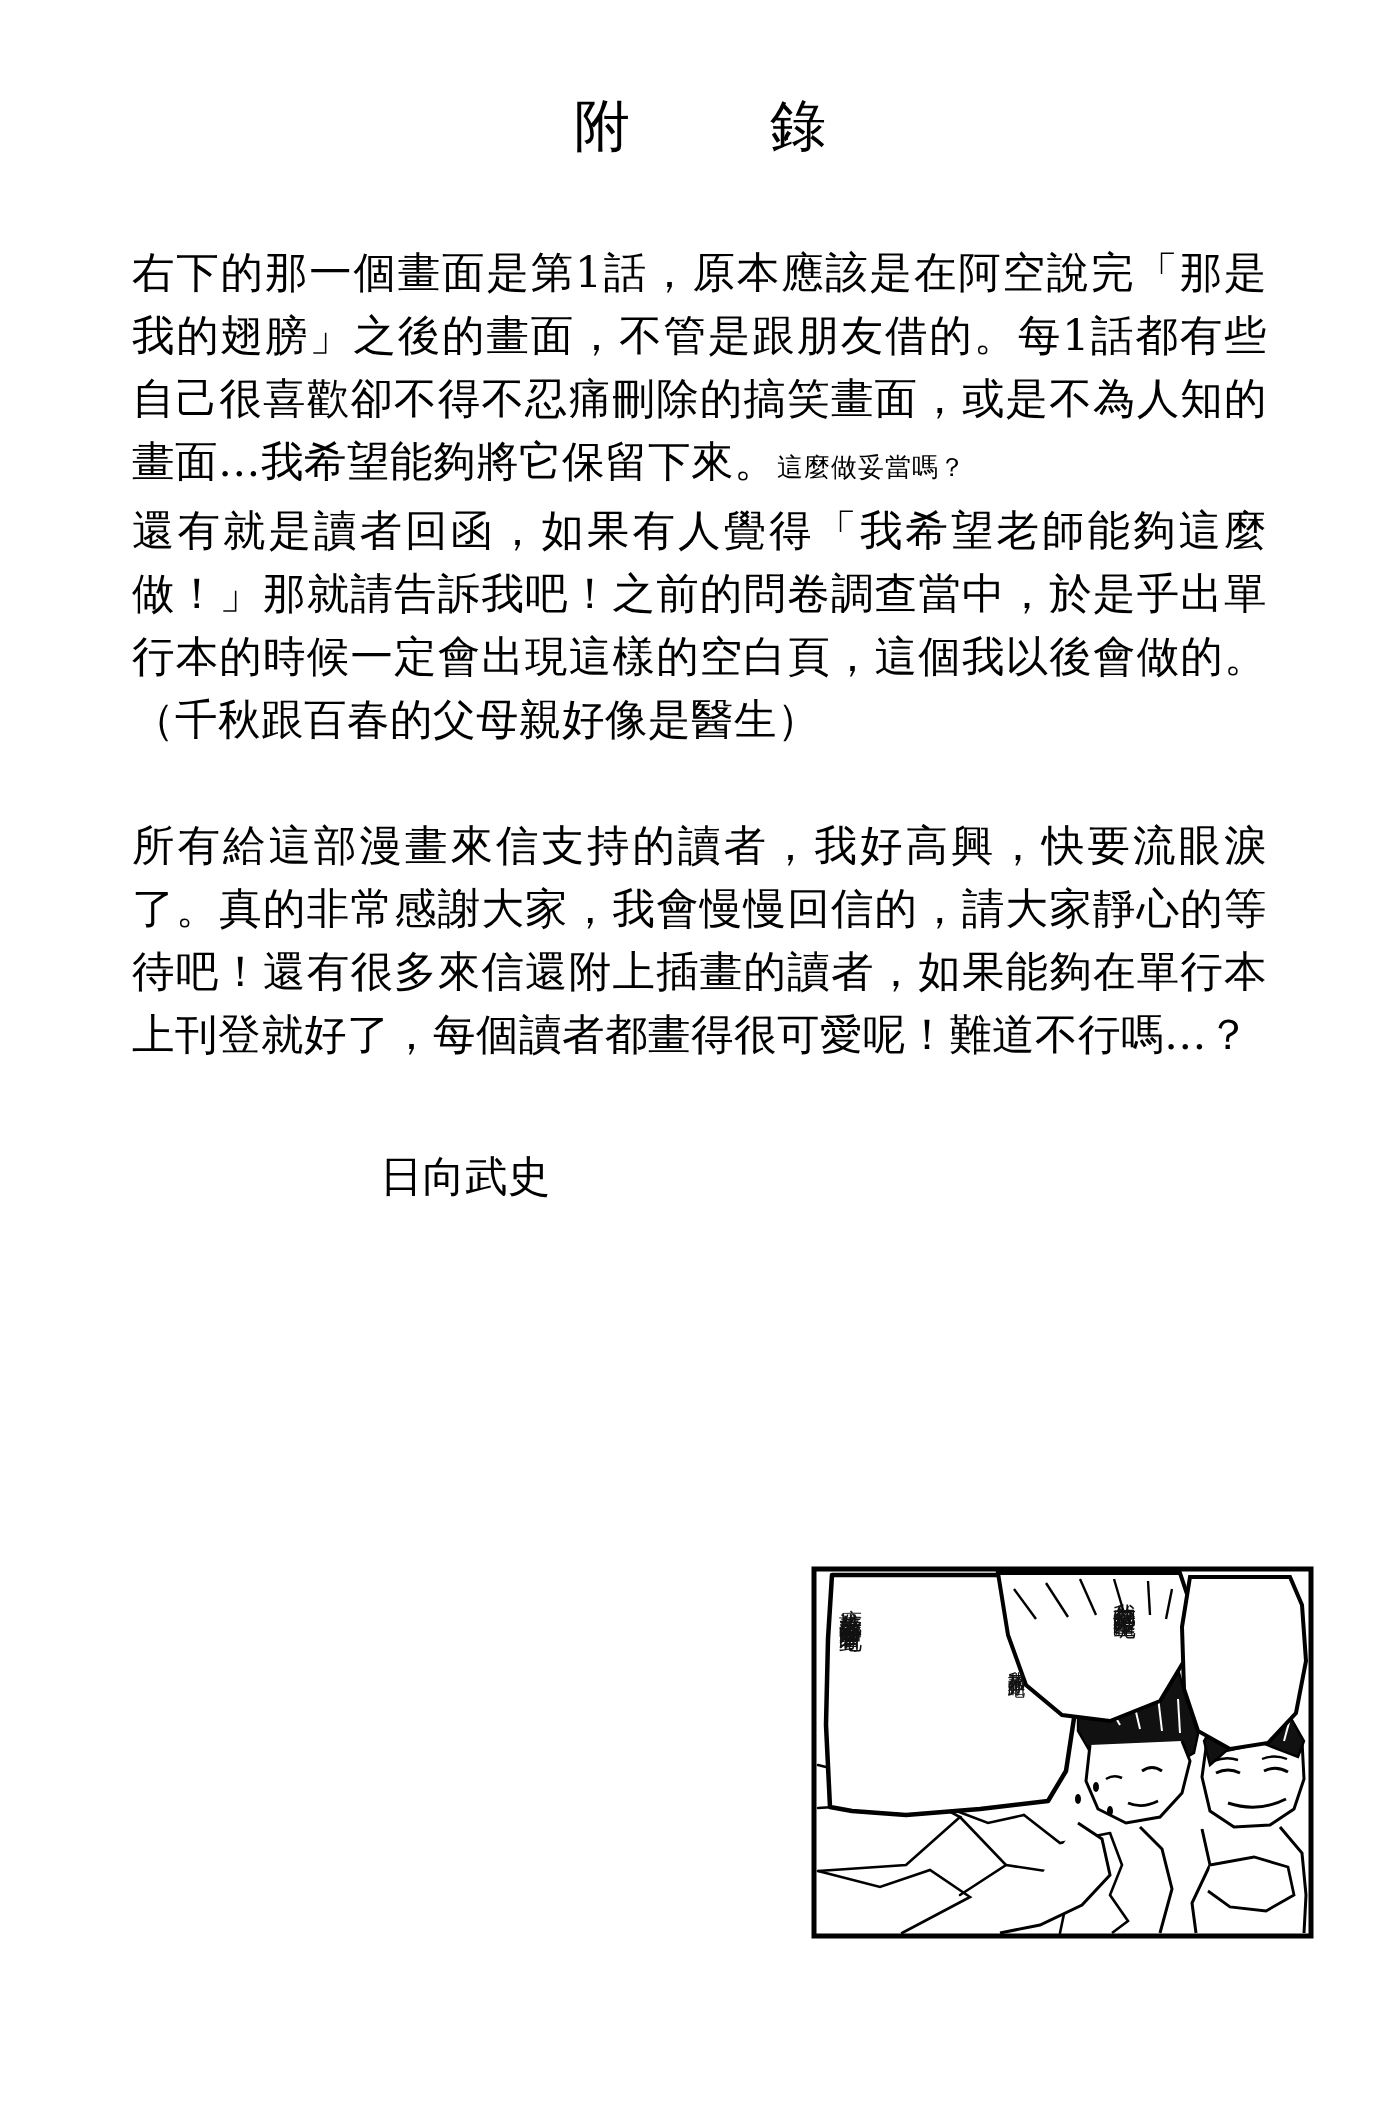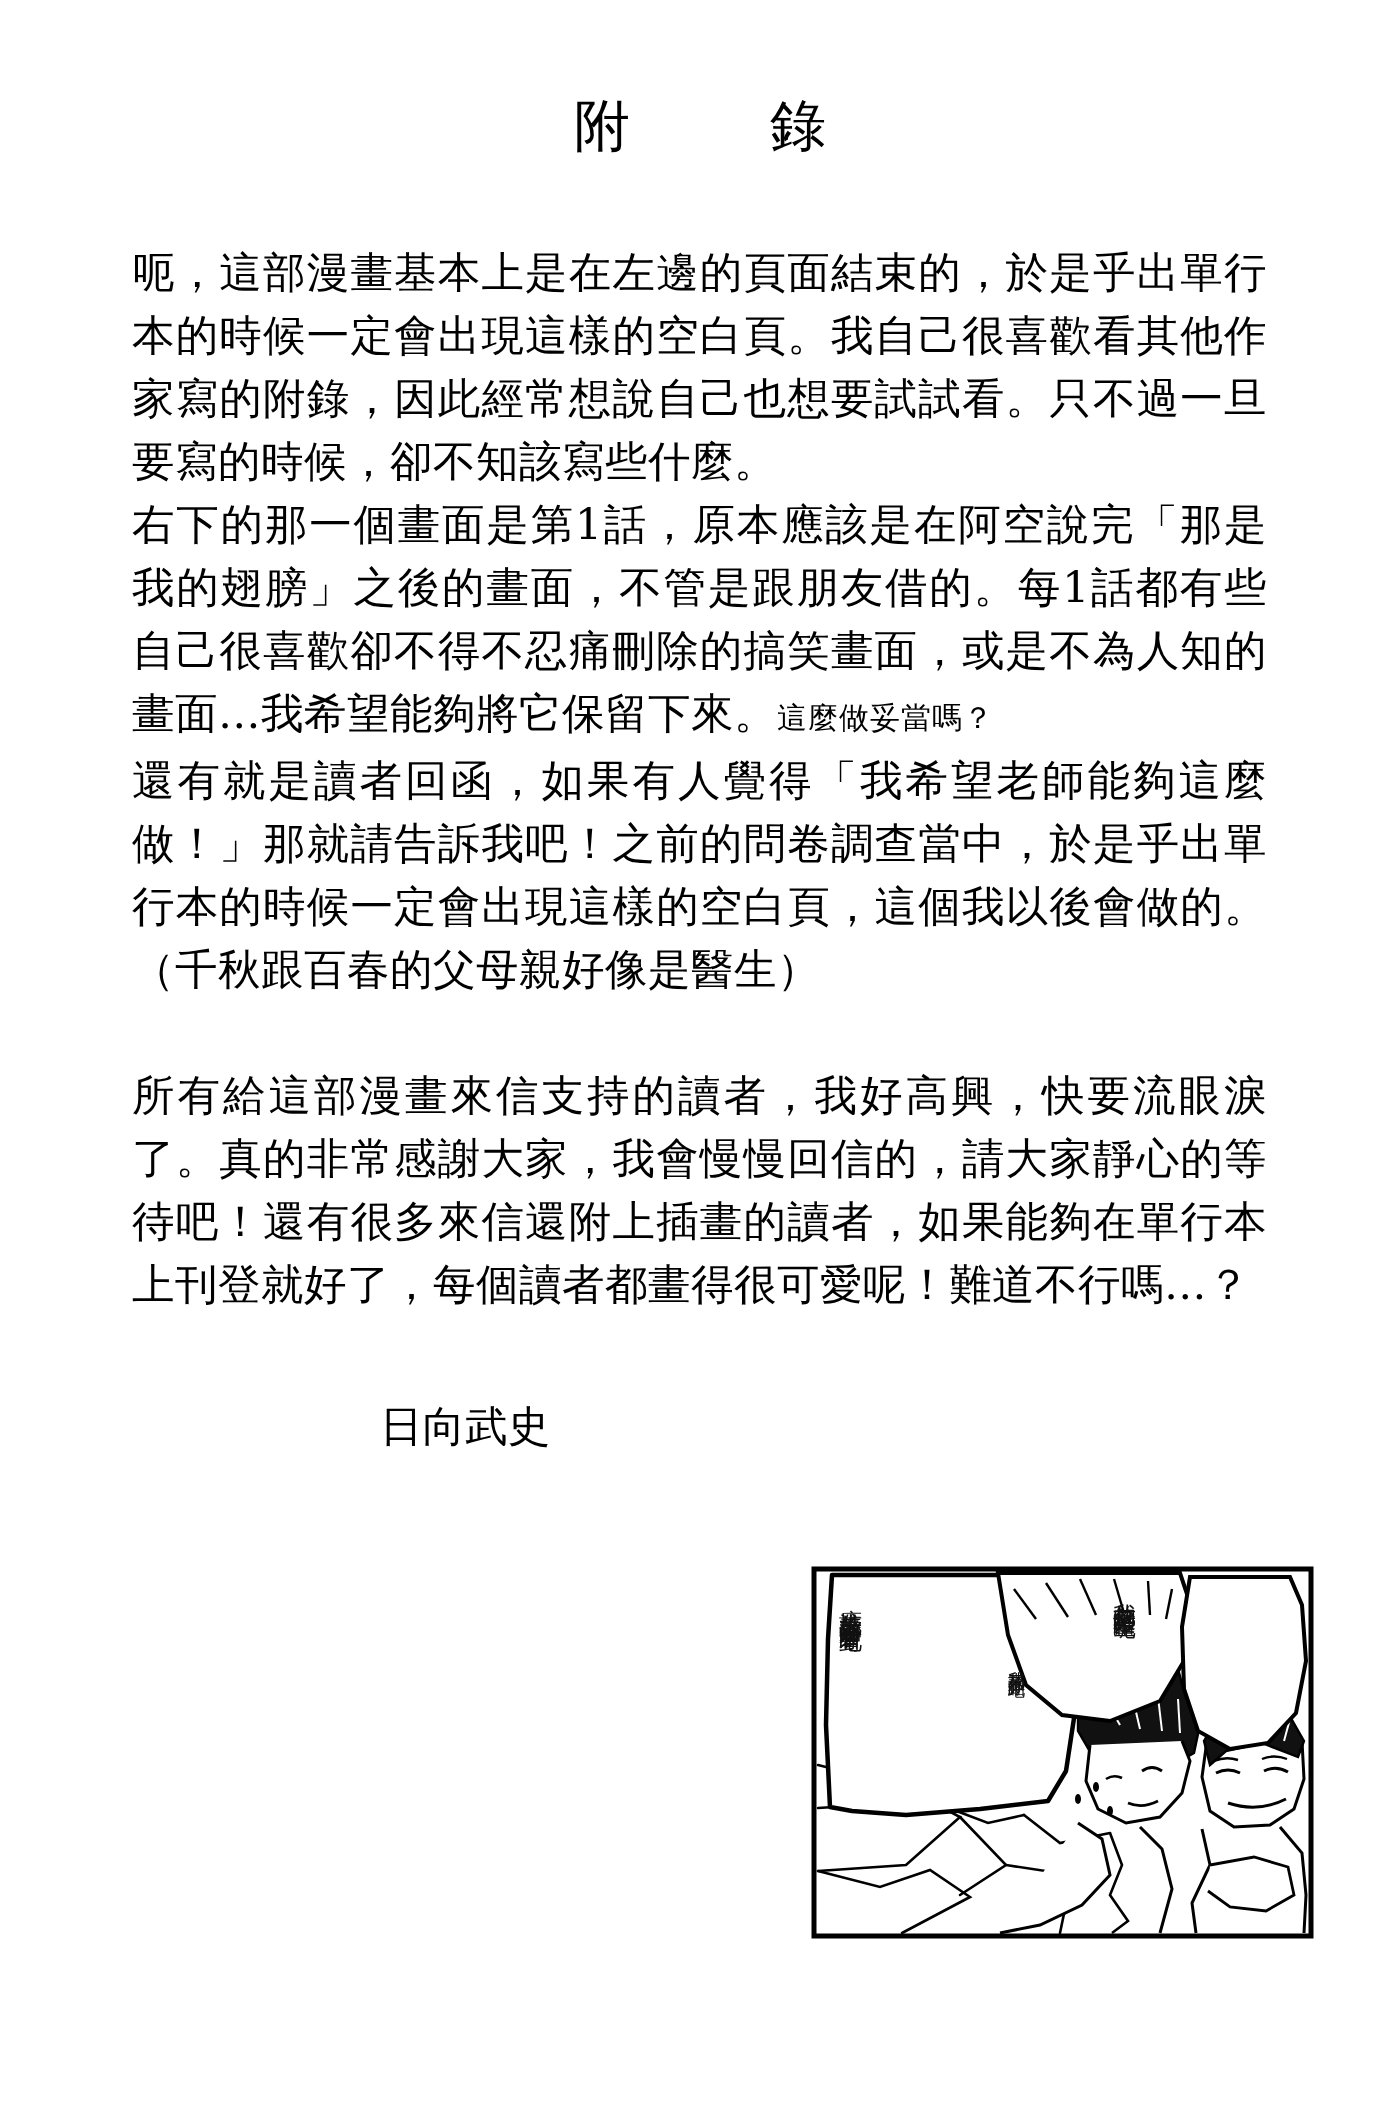--- a/index.html
+++ b/index.html
@@ -54,21 +54,21 @@
     text-align-last: left;
     letter-spacing: 0.5px;
     font-weight: 400;
     margin: 0;
     -webkit-font-feature-settings: "halt";
   }
 
   .gap-lg { height: 63px; }
 
   .note-small {
-    font-size: 30px;
+    font-size: 26px;
     letter-spacing: 1px;
   }
 
   .signature-line {
     font-size: 42.5px;
     line-height: 63px;
     margin: 16px;
     padding-left: 232px;
   }
 
@@ -117,21 +117,20 @@
 
 <div class="page">
 
   <div class="title">附　錄</div>
 
   <div class="body-col">
 
 
     <div class="gap-lg"></div>
 
-    <p class="para">呃，這部漫畫基本上是在左邊的頁面結束的，於是乎出單行本的時候一定會出現這樣的空白頁。我自己很喜歡看其他作家寫的附錄，因此經常想說自己也想要試試看。只不過一旦要寫的時候，卻不知該寫些什麼。</p>
 
     <p class="para"><span>右下的那一個畫面是第1話，原本應該是在阿空說完「那是我的翅膀」之後的畫面，不管是跟朋友借的。每1話都有些自己很喜歡卻不得不忍痛刪除的搞笑畫面，或是不為人知的畫面…我希望能夠將它保留下來。</span><span class="note-small">這麼做妥當嗎？</span></p>
 
     <p class="para">還有就是讀者回函，如果有人覺得「我希望老師能夠這麼做！」那就請告訴我吧！之前的問卷調查當中，於是乎出單行本的時候一定會出現這樣的空白頁，這個我以後會做的。（千秋跟百春的父母親好像是醫生）</p>
 
     <div class="gap-lg"></div>
 
     <p class="para">所有給這部漫畫來信支持的讀者，我好高興，快要流眼淚了。真的非常感謝大家，我會慢慢回信的，請大家靜心的等待吧！還有很多來信還附上插畫的讀者，如果能夠在單行本上刊登就好了，每個讀者都畫得很可愛呢！難道不行嗎…？</p>
 
     <div class="gap-lg"></div>

